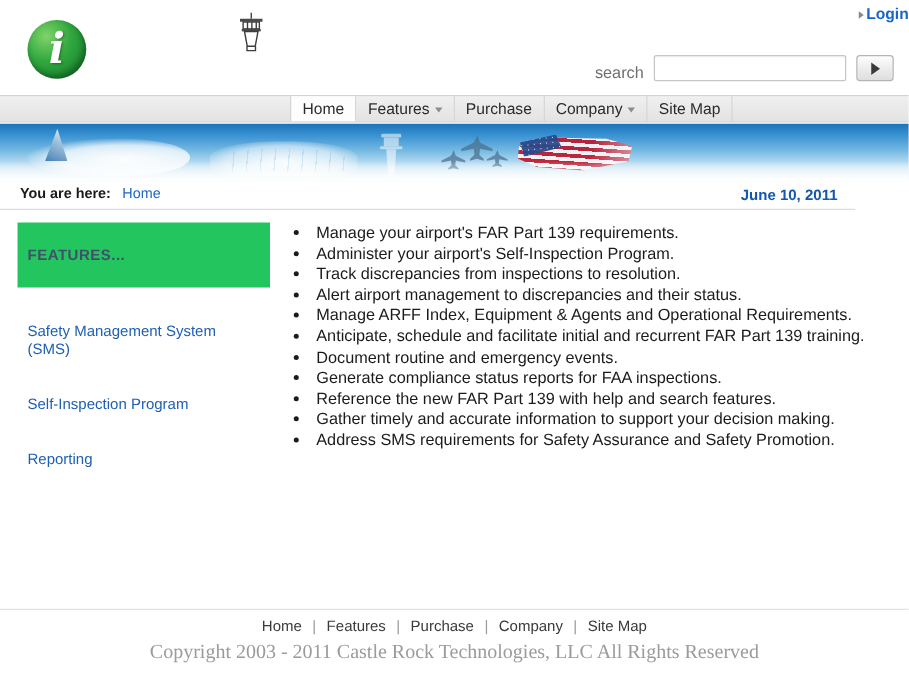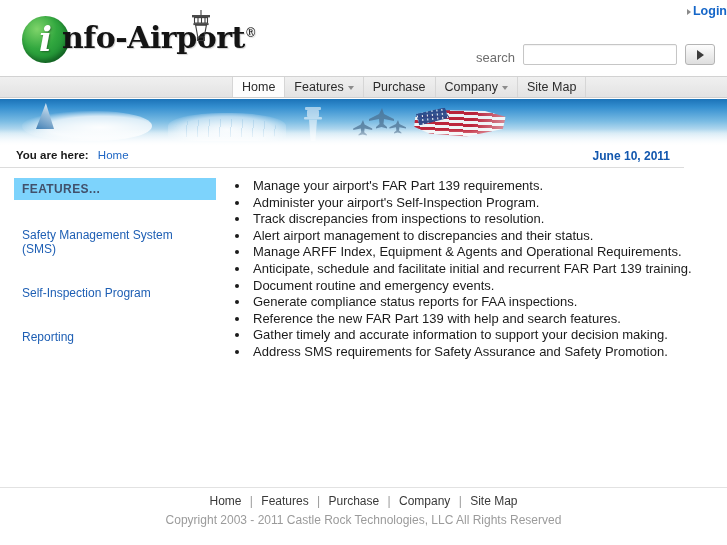--- a/index.html
+++ b/index.html
@@ -131,52 +131,51 @@
     border-bottom:1px solid #dcdcdc;box-sizing:border-box;
   }
   .crumb-left{position:absolute;left:16px;top:3px;font-size:11.5px;font-weight:bold;color:#1a1a1a;}
   .crumb-left a{color:#1e66c4;font-weight:normal;text-decoration:none;margin-left:6px;font-size:11.5px;}
   .crumb-date{position:absolute;right:14px;top:3px;font-size:12px;font-weight:bold;color:#1257ae;}
 
   
   .content{position:absolute;left:0;top:170px;width:727px;height:310px;}
   .sidebar{position:absolute;left:14px;top:8px;width:202px;}
   .side-head{
-    background:#7dd3fc;color:#41506b;font-weight:bold;font-size:12px;
-    letter-spacing:.4px;padding:4px 8px;
+    background:#22c55e;color:#41506b;font-weight:bold;font-size:12px;
+    letter-spacing:.4px;padding:19px 8px;
   }
   .side-link{
     display:block;color:#1e5fb4;font-size:12px;text-decoration:none;
     padding:28px 8px 2px 8px;
   }
   .bullets{position:absolute;left:232px;top:8px;width:470px;}
   .bullets ul{margin:0;padding-left:18px;list-style:disc;}
   .bullets li{
     font-size:13px;font-weight:normal;color:#1b1b1b;
     line-height:16.6px;margin:0 0 0 0;padding-left:3px;
   }
 
   
   .footer{position:absolute;left:0;top:487px;width:727px;text-align:center;}
   .foot-rule{width:727px;height:1px;background:#e2e2e2;}
   .foot-links{margin-top:6px;font-size:12px;color:#3a3a3a;}
   .foot-links a{color:#3a3a3a;text-decoration:none;}
   .foot-sep{color:#9a9a9a;margin:0 5px;}
-  .foot-copy{margin-top:5px;font-size:12px;color:#9b9b9b;}
+  .foot-copy{margin-top:5px;font-size:16px;color:#9b9b9b;font-family:Liberation Serif, serif;}
 </style>
 </head>
 <body>
 
 <div class="header">
 
   <div class="logo-wrap">
     <div class="logo-circle">
       <span class="i">i</span>
     </div>
-    <div class="logo-text"><span>nfo-Airport</span><span class="logo-reg">®</span></div>
     <svg class="tower-icon" viewBox="0 0 34 32">
       <g stroke="#3d3d3d" stroke-width="1.1" fill="none">
         <line x1="17" y1="0" x2="17" y2="5"></line>
         <rect x="8" y="5" width="18" height="2.4" fill="#4a4a4a" stroke="none"></rect>
         <rect x="10.5" y="7.6" width="13" height="5.5"></rect>
         <line x1="14" y1="7.6" x2="14" y2="13.1"></line>
         <line x1="17.5" y1="7.6" x2="17.5" y2="13.1"></line>
         <line x1="21" y1="7.6" x2="21" y2="13.1"></line>
         <rect x="9.4" y="13.2" width="15.2" height="1.9" fill="#4a4a4a" stroke="none"></rect>
         <path d="M11.6 15.2 L13.8 27 L20.2 27 L22.4 15.2 Z"></path>

